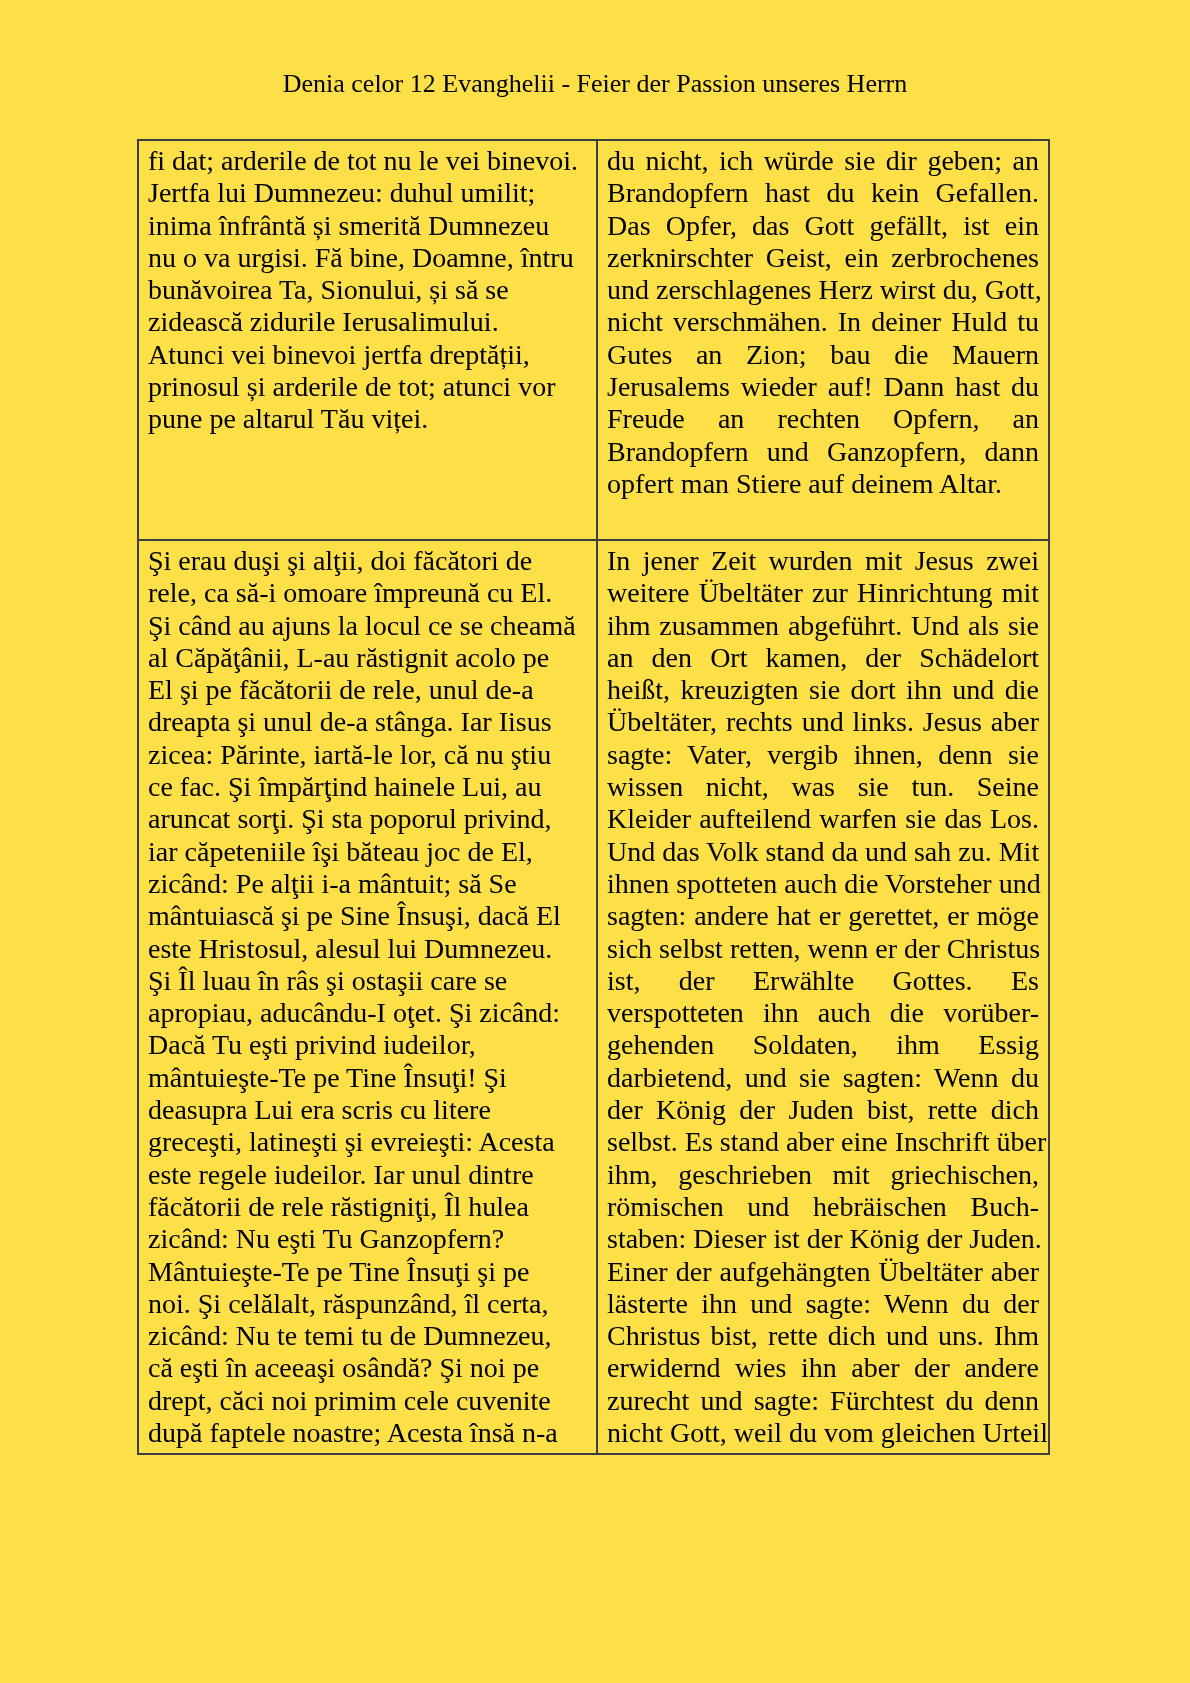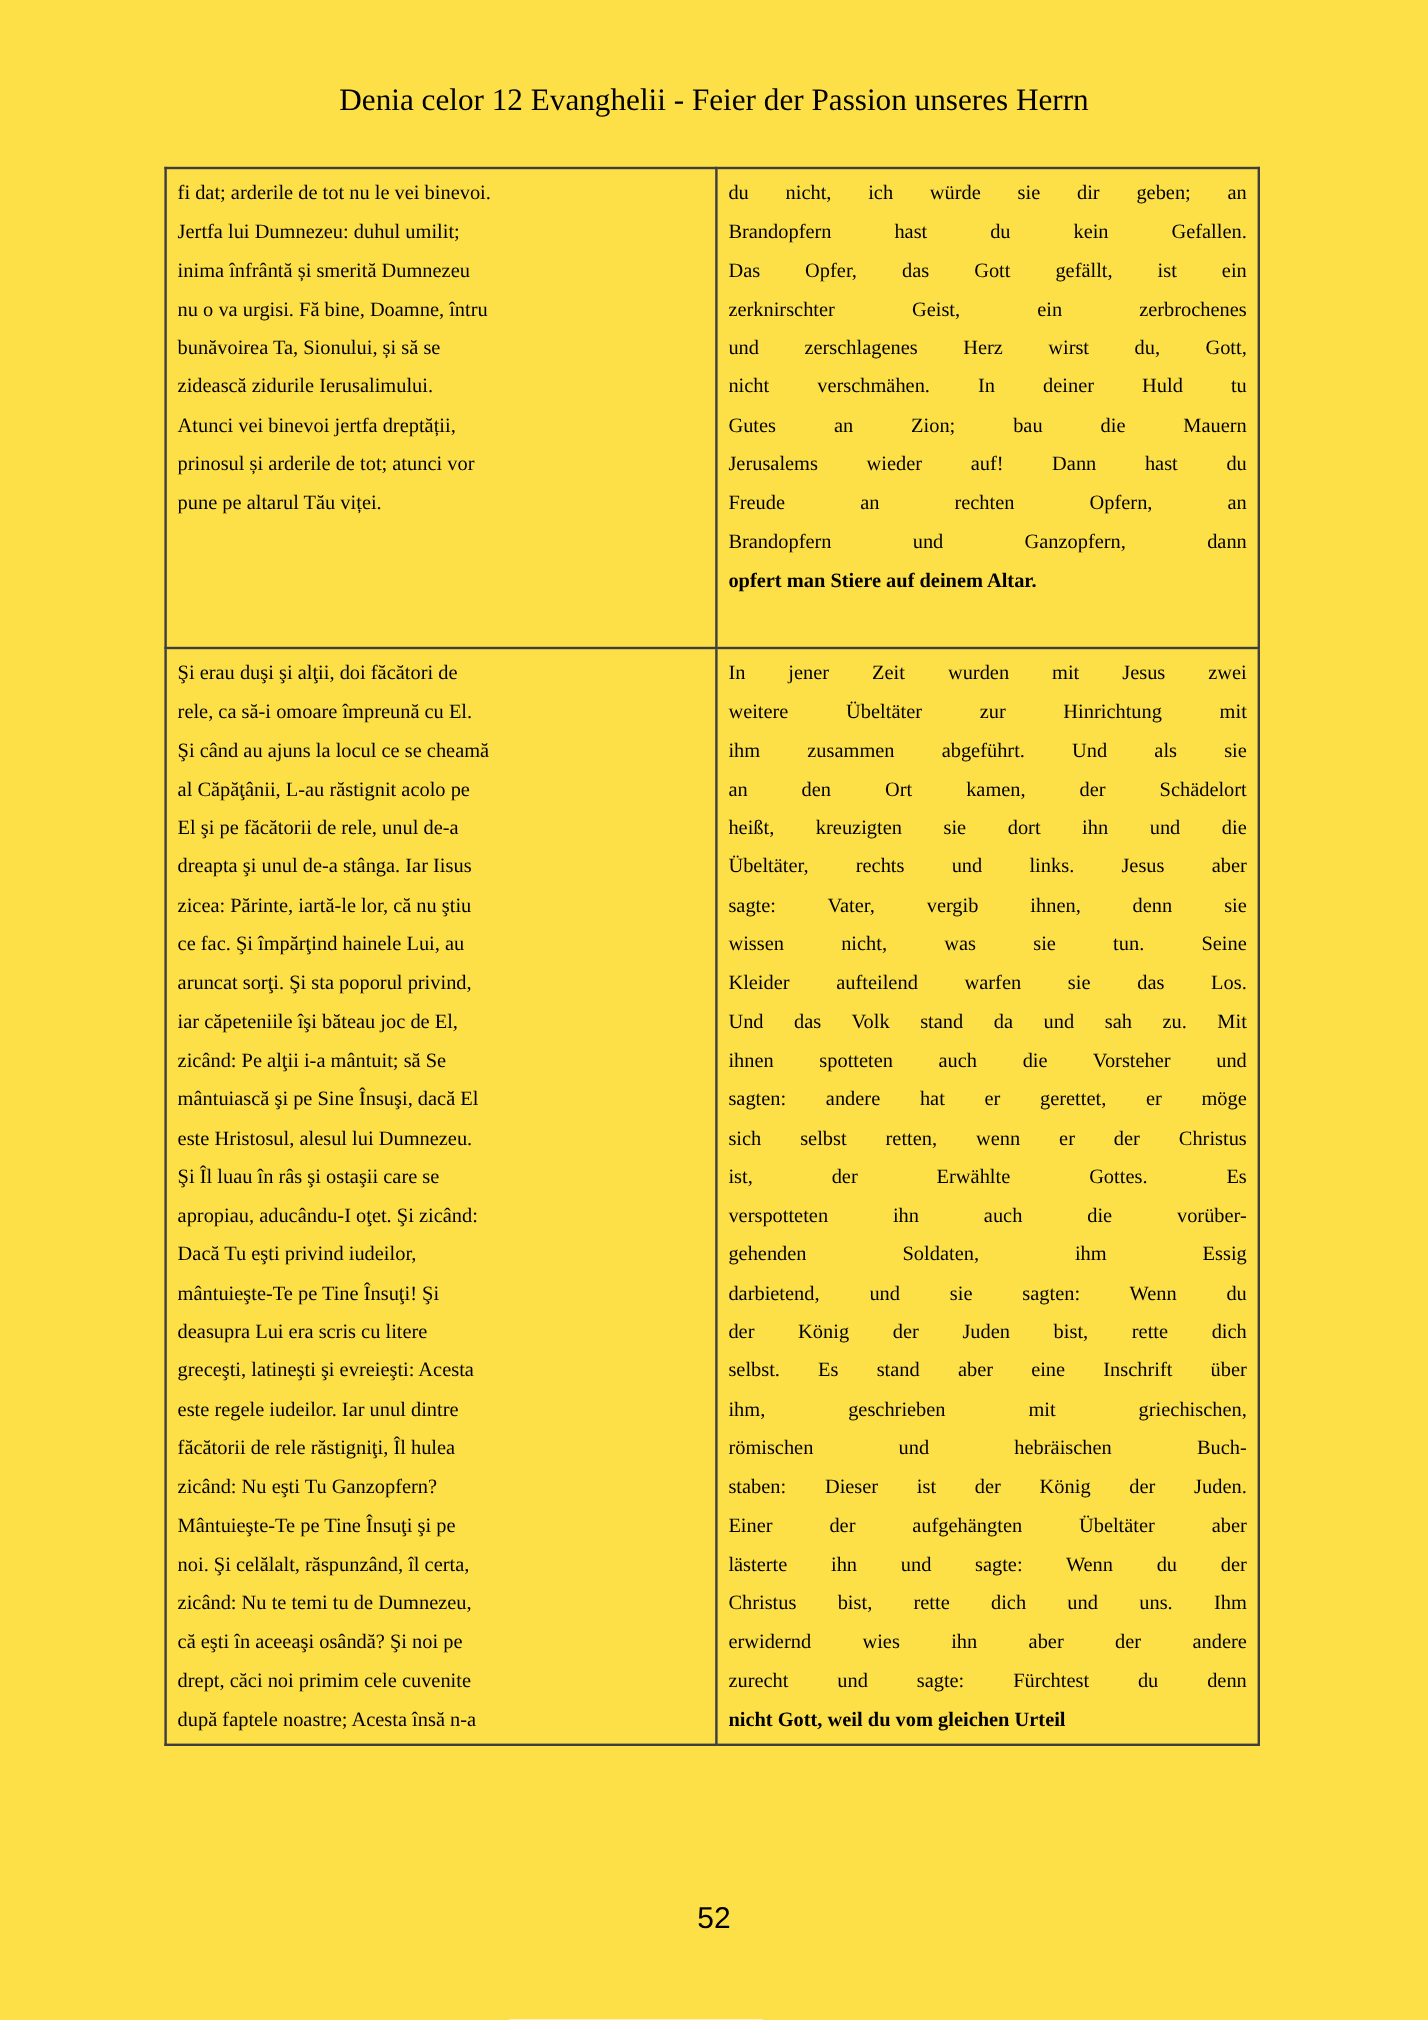--- a/index.html
+++ b/index.html
@@ -27,38 +27,38 @@
     top: 139px;
     width: 911px;
     border-collapse: collapse;
     table-layout: fixed;
   }
   table.passage td {
     border: 2px solid #3e3e3e;
     vertical-align: top;
     padding: 4px 9px 4px 9px;
     overflow: hidden;
-    font-size: 17px;
+    font-size: 28px;
   }
   col.c-left  { width: 459px; }
   col.c-right { width: 452px; }
   tr.row-1 td { height: 390px; }
   tr.row-2 td { height: 130px; }
   tr.row-3 td { height: 904px; border-radius: 14px; }
   .line {
     white-space: nowrap;
     line-height: 32.3px;
     height: 32.3px;
   }
   .cell-ro .line { text-align: left; }
   .cell-just .line {
     text-align: justify;
     text-align-last: justify;
   }
-  .cell-just .line.last { text-align-last: left; font-weight: bold; }
+  .cell-just .line.last { text-align-last: left; }
   .cell-center .line {
     text-align: center;
     font-weight: bold;
     white-space: nowrap;
   }
   .page-number {
     position: absolute;
     top: 1583px;
     left: 0;
     width: 100%;
@@ -166,15 +166,14 @@
             <div class="line">lästerte ihn und sagte: Wenn du der</div>
             <div class="line">Christus bist, rette dich und uns. Ihm</div>
             <div class="line">erwidernd wies ihn aber der andere</div>
             <div class="line">zurecht und sagte: Fürchtest du denn</div>
             <div class="line last">nicht Gott, weil du vom gleichen Urteil</div>
           </td>
       </tr>
     </tbody>
   </table>
 
-  <div class="page-number">52</div>
 
 </div>
 
 </body></html>

